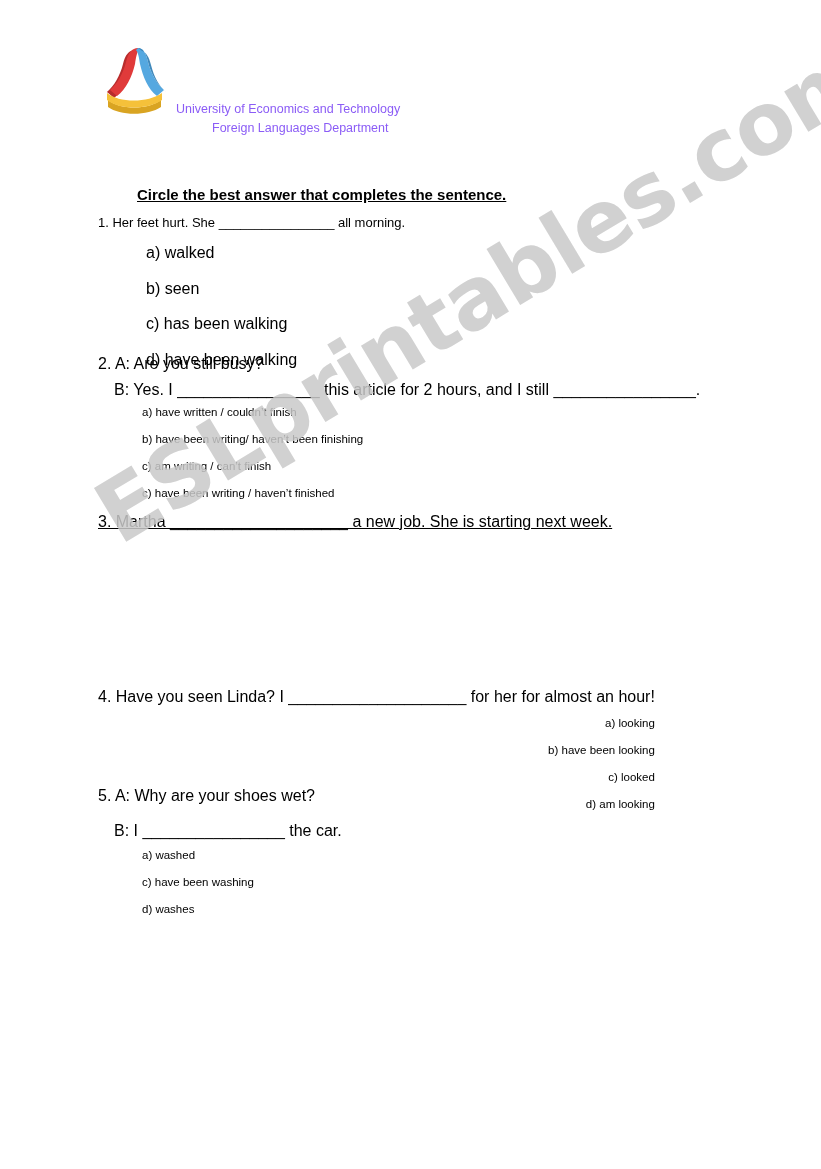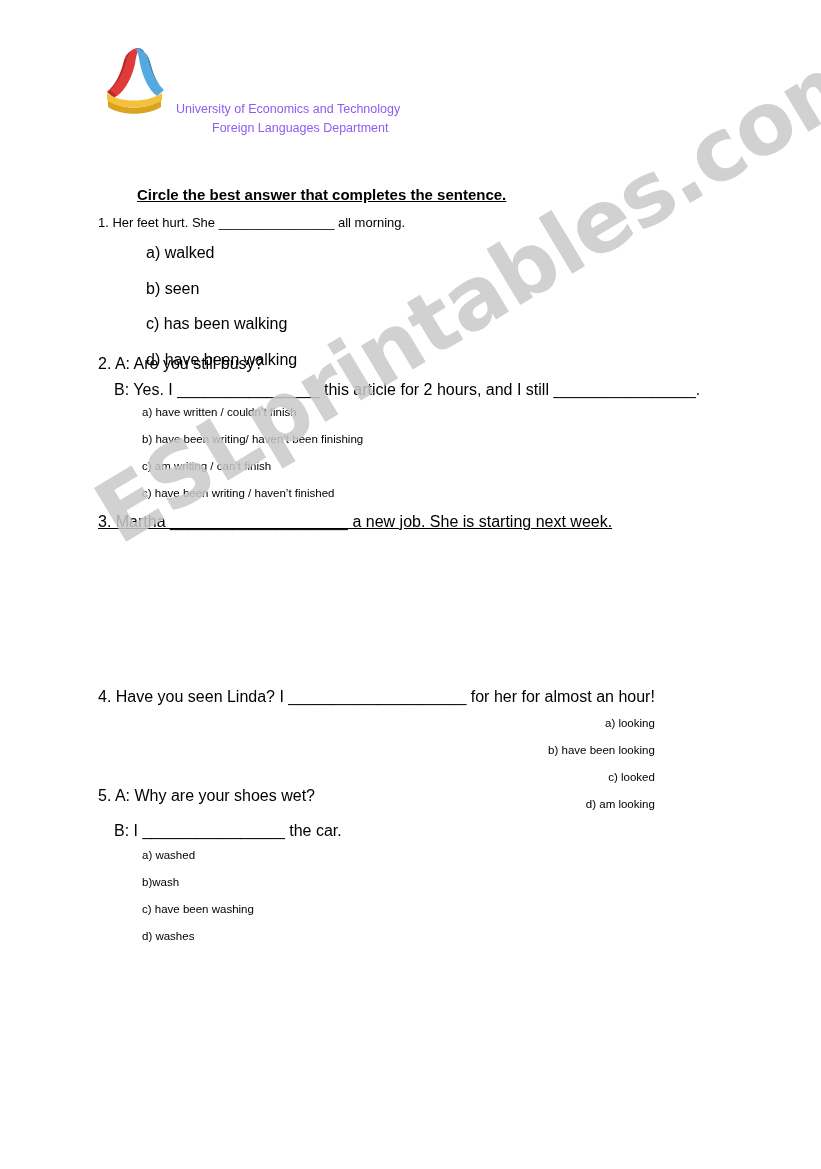--- a/index.html
+++ b/index.html
@@ -186,20 +186,19 @@
         <li class="option">c) looked</li>
         <li class="option">d) am looking</li>
       </ul>
     </div>
 
     <div class="question" id="q5" style="top:787px;">
       <div class="q-line">5. A: Why are your shoes wet?</div>
       <div class="q-line sub" style="margin-top:18px;">B: I ________________ the car.</div>
       <ul class="options" style="margin-top:3px;">
         <li class="option">a) washed</li>
-        <li class="option">b)wash</li>
         <li class="option">c) have been washing</li>
         <li class="option">d) washes</li>
       </ul>
     </div>
 
   </div>
 </div>
 
 </body></html>

